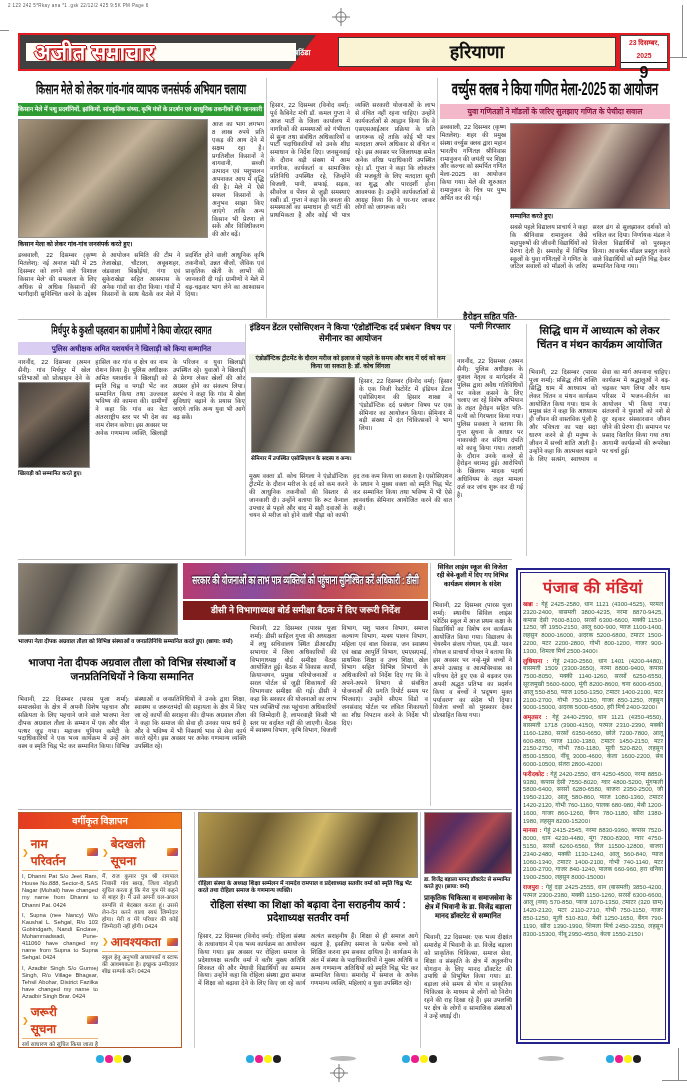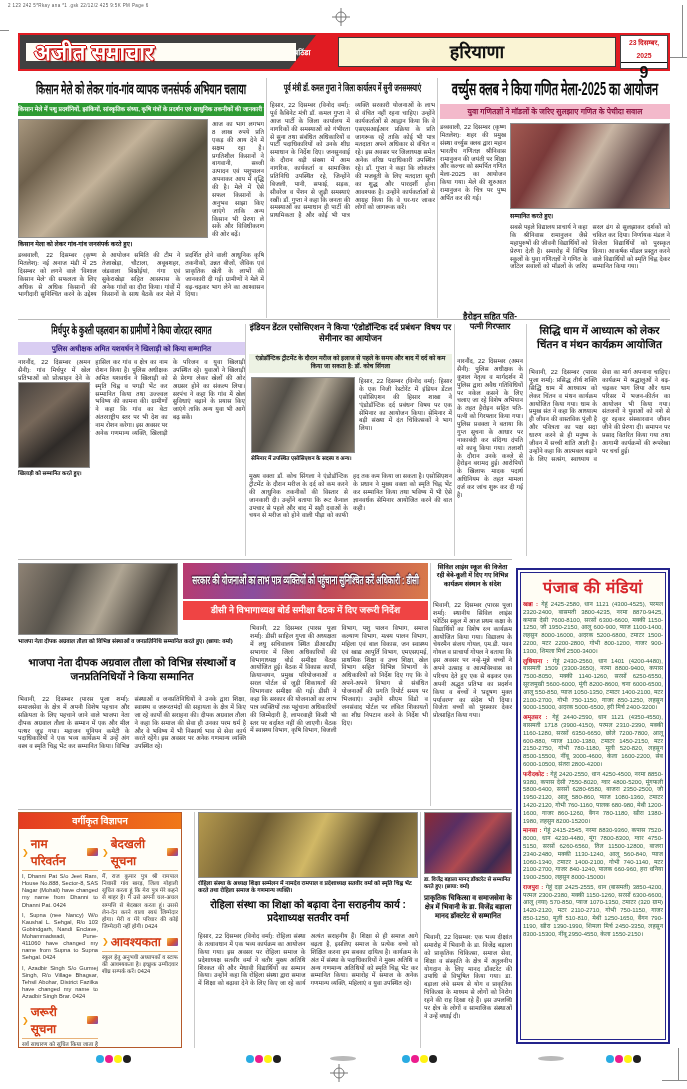--- a/index.html
+++ b/index.html
@@ -19,21 +19,21 @@
   .ph-dark{background:linear-gradient(140deg,#4a4440 0%,#77685a 35%,#2f2b28 65%,#655a4e 100%);}
   .ph-group{background:linear-gradient(115deg,#8e8274 0%,#55514a 30%,#b0a694 55%,#47423b 80%,#7c7264 100%);}
   .ph-yellow{background:linear-gradient(115deg,#b69a4e 0%,#6e5c33 28%,#d1b866 52%,#584a2c 75%,#a58d4d 100%);}
   .ph-red{background:linear-gradient(130deg,#8c2a36 0%,#5a2f63 30%,#b04a50 55%,#3f2a52 80%,#95353f 100%);}
   .vrule{width:1px;background:#c9c9c9;}
   .hrule{height:1px;background:#b9b9b9;}
   .subhead-green{background:#2e9b33;color:#fff;font-weight:bold;text-align:center;}
   .subhead-pink{background:#f3b9cb;color:#8c1643;font-weight:bold;text-align:center;}
   .subhead-purple{background:#d9cdf2;color:#35217d;font-weight:bold;text-align:center;}
   .subhead-lt{background:#edf2e4;color:#222;font-weight:bold;text-align:center;}
-  .subhead-blue{background:#ef4444;color:#fff;font-weight:bold;text-align:center;}
+  .subhead-blue{background:#7f1d1d;color:#fff;font-weight:bold;text-align:center;}
   .banner{background:linear-gradient(100deg,#b93a6e 0%,#8a4d9e 30%,#c04a5a 60%,#d97b4a 100%);
           color:#fff;font-weight:bold;text-align:center;text-shadow:0.5px 0.5px 1px #30102a, -0.5px -0.5px 1px #30102a;}
   .mandi-box{border:2px solid #24248c;box-shadow:inset 0 0 0 2px #fff, inset 0 0 0 3px #24248c;background:#fffdf4;padding:6px 5px 4px 5px;overflow:hidden;}
   .mandi-title{color:#d8262c;font-weight:bold;text-align:center;font-size:16px;letter-spacing:0.5px;}
   .m-entry{margin:0 0 2px 0;font-size:6px;line-height:1.3;text-align:justify;color:#2e5e46;}
   .m-name{color:#cc1122;font-weight:bold;}
   .cl-box{border:1px solid #b5592a;background:#fffef8;overflow:hidden;}
   .cl-head{background:linear-gradient(90deg,#e43b22,#f07818);color:#fff;font-weight:bold;text-align:center;font-size:9.5px;line-height:16px;}
   .cl-cols{display:flex;gap:4px;padding:3px;}
   .cl-col{flex:1;overflow:hidden;}
@@ -92,22 +92,20 @@
   <div class="abs vrule" style="left:420px;top:812px;height:236px;"></div>
 
   <div class="abs hl nowrap" style="left:18px;top:77px;width:246px;height:24px;font-size:9px;line-height:24px;">
     <span class="stretch">किसान मेले को लेकर गांव-गांव व्यापक जनसंपर्क अभियान चलाया</span></div>
   <div class="abs subhead-green nowrap" style="left:18px;top:103px;width:246px;height:13px;font-size:6px;line-height:13px;">किसान मेले में पशु प्रदर्शनियों, झांकियों, सांस्कृतिक संध्या, कृषि यंत्रों के प्रदर्शन एवं आधुनिक तकनीकों की जानकारी का आकर्षण</div>
   <div class="abs photo ph-warm" style="left:18px;top:119px;width:190px;height:119px;"></div>
   <div class="abs body-text" style="left:212px;top:120px;width:52px;height:118px;">आज का भाग लगभग 8 लाख रुपये प्रति एकड़ की आय देने में सक्षम रहा है। प्रगतिशील किसानों ने बागवानी, सब्जी उत्पादन एवं पशुपालन अपनाकर आय में वृद्धि की है। मेले में ऐसे सफल किसानों के अनुभव साझा किए जाएंगे ताकि अन्य किसान भी प्रेरणा ले सकें और विविधीकरण की ओर बढ़ें।</div>
   <div class="abs caption" style="left:18px;top:240px;width:190px;height:9px;">किसान मेला को लेकर गांव-गांव जनसंपर्क करते हुए।</div>
   <div class="abs body-text cols3" style="left:18px;top:251px;width:246px;height:66px;">डब्बवाली, 22 दिसम्बर (कृष्ण मितलेश): नई अनाज मंडी में 25 दिसम्बर को लगने वाले 'विशाल किसान मेले' की सफलता के लिए अधिक से अधिक किसानों की भागीदारी सुनिश्चित करने के उद्देश्य से आयोजन समिति की टीम ने तेजाखेड़ा, चौटाला, अबूबशहर, जंडवाला बिश्नोईयां, गंगा एवं सुकेराखेड़ा सहित आसपास के अनेक गांवों का दौरा किया। गांवों में किसानों के साथ बैठकें कर मेले में प्रदर्शित होने वाली आधुनिक कृषि तकनीकों, उन्नत बीजों, जैविक एवं प्राकृतिक खेती के लाभों की जानकारी दी गई। ग्रामीणों ने मेले में बढ़-चढ़कर भाग लेने का आश्वासन दिया।</div>
 
-  <div class="abs hl nowrap" style="left:270px;top:78px;width:165px;height:20px;font-size:6.2px;line-height:20px;">
-    <span class="stretch">पूर्व मंत्री डॉ. कमल गुप्ता ने जिला कार्यालय में सुनी जनसमस्याएं</span></div>
   <div class="abs body-text cols2" style="left:270px;top:101px;width:165px;height:216px;">हिसार, 22 दिसम्बर (विनोद वर्मा): पूर्व कैबिनेट मंत्री डॉ. कमल गुप्ता ने आज पार्टी के जिला कार्यालय में नागरिकों की समस्याओं को गंभीरता से सुना तथा संबंधित अधिकारियों व पार्टी पदाधिकारियों को उनके शीघ्र समाधान के निर्देश दिए। जनसुनवाई के दौरान बड़ी संख्या में आम नागरिक, कार्यकर्ता व सामाजिक प्रतिनिधि उपस्थित रहे, जिन्होंने बिजली, पानी, सफाई, सड़क, सीवरेज व पेंशन से जुड़ी समस्याएं रखीं। डॉ. गुप्ता ने कहा कि जनता की समस्याओं का समाधान ही पार्टी की प्राथमिकता है और कोई भी पात्र व्यक्ति सरकारी योजनाओं के लाभ से वंचित नहीं रहना चाहिए। उन्होंने कार्यकर्ताओं से आह्वान किया कि वे एसएसआईआर प्रक्रिया के प्रति जागरूक रहें ताकि कोई भी पात्र मतदाता अपने अधिकार से वंचित न रहे। इस अवसर पर जिलाध्यक्ष समेत अनेक वरिष्ठ पदाधिकारी उपस्थित रहे। डॉ. गुप्ता ने कहा कि लोकतंत्र की मजबूती के लिए मतदाता सूची का शुद्ध और पारदर्शी होना आवश्यक है। उन्होंने कार्यकर्ताओं से आग्रह किया कि वे घर-घर जाकर लोगों को जागरूक करें।</div>
 
   <div class="abs hl nowrap" style="left:440px;top:77px;width:230px;height:24px;font-size:11px;line-height:24px;">
     <span class="stretch">वर्च्युस क्लब ने किया गणित मेला-2025 का आयोजन</span></div>
   <div class="abs subhead-pink nowrap" style="left:440px;top:104px;width:230px;height:15px;font-size:7.6px;line-height:15px;">युवा गणितज्ञों ने मॉडलों के जरिए सुलझाए गणित के पेचीदा सवाल</div>
   <div class="abs body-text" style="left:440px;top:123px;width:66px;height:194px;">डब्बवाली, 22 दिसम्बर (कृष्ण मितलेश): शहर की प्रमुख संस्था वर्च्युस क्लब द्वारा महान भारतीय गणितज्ञ श्रीनिवास रामानुजन की जयंती पर शिक्षा और कल्चर को समर्पित गणित मेला-2025 का आयोजन किया गया। मेले की शुरुआत रामानुजन के चित्र पर पुष्प अर्पित कर की गई।</div>
   <div class="abs photo ph-stage" style="left:510px;top:123px;width:160px;height:86px;"></div>
   <div class="abs caption" style="left:510px;top:212px;width:160px;height:9px;">सम्मानित करते हुए।</div>
   <div class="abs body-text cols2" style="left:510px;top:223px;width:160px;height:94px;">सबसे पहले विद्यालय प्राचार्य ने कहा कि श्रीनिवास रामानुजन जैसे महापुरुषों की जीवनी विद्यार्थियों को प्रेरणा देती है। समारोह में विभिन्न स्कूलों के युवा गणितज्ञों ने गणित के जटिल सवालों को मॉडलों के जरिए सरल ढंग से सुलझाकर दर्शकों को चकित कर दिया। निर्णायक मंडल ने विजेता विद्यार्थियों को पुरस्कृत किया। आकर्षक मॉडल प्रस्तुत करने वाले विद्यार्थियों को स्मृति चिह्न देकर सम्मानित किया गया।</div>
 

